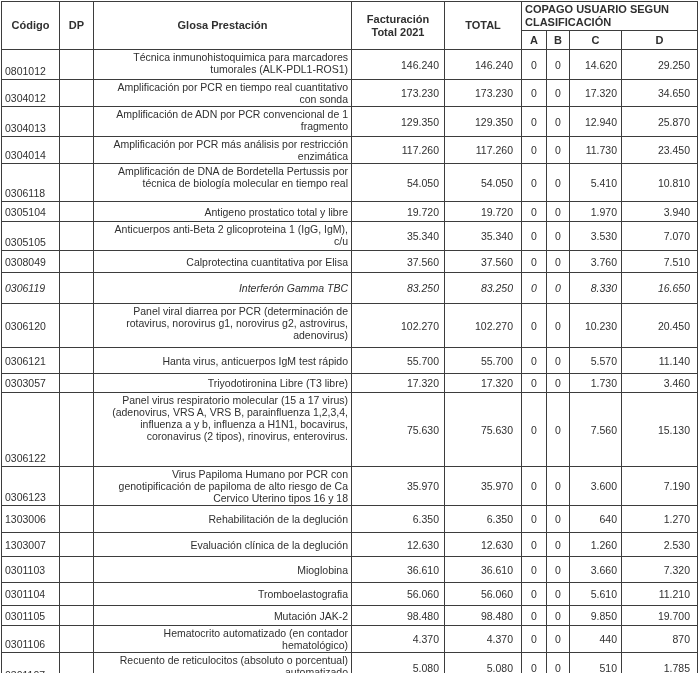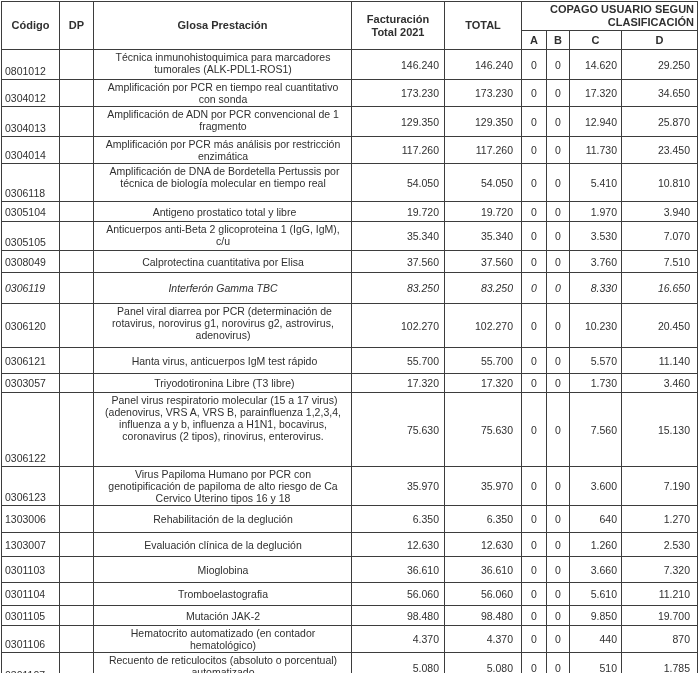--- a/index.html
+++ b/index.html
@@ -32,25 +32,25 @@
   }
   th {
     font-weight: bold;
     font-size: 11px;
     line-height: 13px;
     text-align: center;
     vertical-align: middle;
   }
   thead tr.hdr-main { height: 27px; }
   thead tr.hdr-sub  { height: 19px; }
-  th.th-copago { text-align: right; padding-left: 3px; }
+  th.th-copago { text-align: left; padding-left: 3px; }
 
   .col-codigo { text-align: left; padding-left: 3px; vertical-align: middle; }
   .col-dp     { vertical-align: middle; }
-  .col-glosa  { text-align: center; padding-left: 4px; vertical-align: middle; white-space: pre-wrap; }
+  .col-glosa  { text-align: right; padding-left: 4px; vertical-align: middle; white-space: pre-wrap; }
   .num        { text-align: right; vertical-align: middle; }
   .col-fact   { padding-right: 5px; }
   .col-total  { padding-right: 8px; }
   .col-c      { padding-right: 4px; }
   .col-d      { padding-right: 7px; }
   .ctr        { text-align: center; vertical-align: middle; }
 
   
   tbody tr:nth-child(1)  { height: 30px; }
   tbody tr:nth-child(2)  { height: 27px; }

